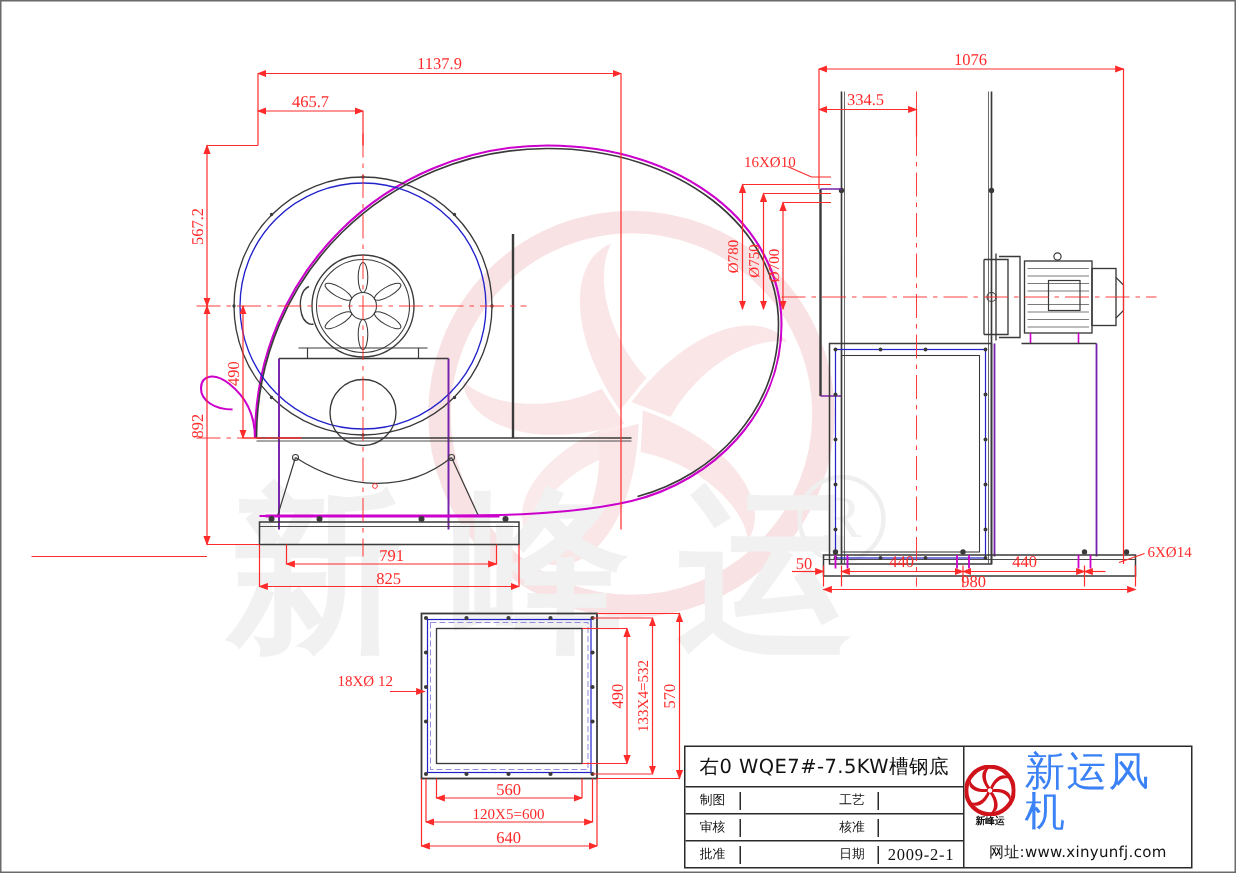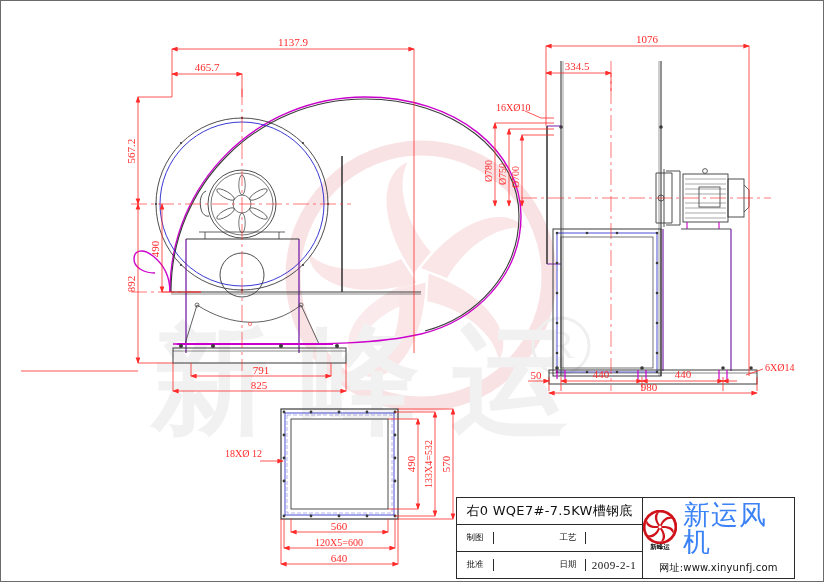--- a/index.html
+++ b/index.html
@@ -392,20 +392,26 @@
     <div id="tb-left">
       <div id="tb-name">右0 WQE7#-7.5KW槽钢底</div>
 
       <div class="tb-row">
         <div class="tb-cell c-lbl">制图</div>
         <div class="tb-cell c-val"></div>
         <div class="tb-cell c-lbl2">工艺</div>
         <div class="tb-cell c-val2"></div>
       </div>
 
+      <div class="tb-row">
+        <div class="tb-cell c-lbl">审核</div>
+        <div class="tb-cell c-val"></div>
+        <div class="tb-cell c-lbl2">核准</div>
+        <div class="tb-cell c-val2"></div>
+      </div>
 
       <div class="tb-row">
         <div class="tb-cell c-lbl">批准</div>
         <div class="tb-cell c-val"></div>
         <div class="tb-cell c-lbl2">日期</div>
         <div class="tb-cell c-val2 tb-date">2009-2-1</div>
       </div>
     </div>
 
     <div id="tb-right">

